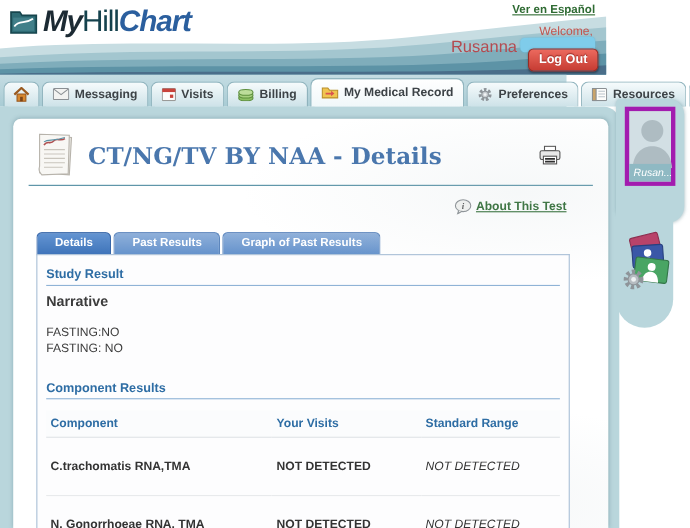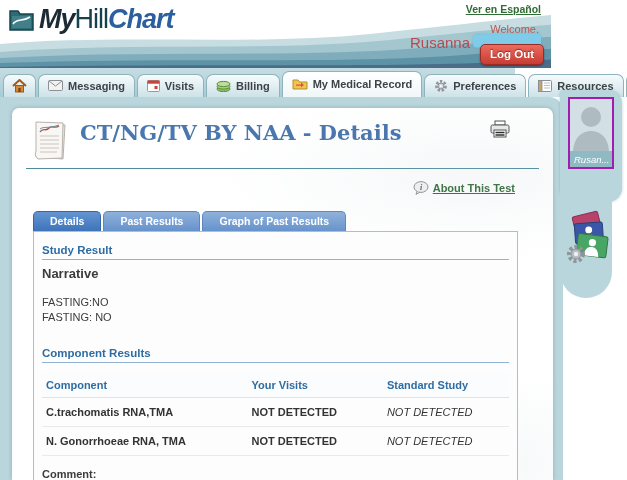--- a/index.html
+++ b/index.html
@@ -45,21 +45,21 @@
   .card { position:absolute; left:12px; top:11px; width:541px; bottom:0;
     background:#fff; border-radius:7px 7px 0 0; box-shadow:0 0 4px rgba(70,110,120,.35);
     overflow:hidden; }
   .card::before { content:""; position:absolute; inset:0; pointer-events:none;
     background:
       radial-gradient(ellipse 420px 140px at 85% 18%, rgba(190,205,210,.14), transparent 60%),
       radial-gradient(ellipse 500px 160px at 70% 95%, rgba(190,205,210,.18), transparent 60%);
   }
 
   
-  .title-row { position:relative; display:flex; padding:12px 16px 0 20px; }
+  .title-row { position:relative; display:flex; align-items:center; padding:12px 16px 0 20px; }
   .page-title { font-family:"DejaVu Serif","Liberation Serif",serif; font-size:21px;
     color:#4a77ad; margin-left:12px; flex:1; }
   .printer { margin-right:26px; cursor:pointer; }
   .title-rule { border:none; border-top:1px solid #4e8ba0; margin:6px 14px 0 14px; }
 
   .about-row { display:flex; justify-content:flex-end; padding:12px 38px 0 0; }
   .about-link { display:flex; align-items:center; gap:4px; font-size:11px; font-weight:bold;
     color:#2f6b33; text-decoration:underline; cursor:pointer; }
 
   
@@ -74,35 +74,35 @@
 
   .section-heading { color:#2e6da4; font-size:11.5px; font-weight:bold;
     border-bottom:1px solid #8fb3d6; padding-bottom:3px; margin:4px 0 6px; }
   .narrative-label { font-size:13px; font-weight:bold; color:#3c3c3c; margin-top:6px; }
   .fasting { font-size:11px; color:#3c3c3c; line-height:1.35; margin-top:14px; }
   .comp-heading { margin-top:22px; }
 
   table.results { width:100%; border-collapse:collapse; margin-top:10px; }
   table.results th { text-align:left; color:#2e6da4; font-size:11px; font-weight:bold;
     padding:6px 4px; border-bottom:1px solid #dfe3e6; background:#fbfcfd; }
-  table.results td { font-size:11px; color:#333; padding:8px 4px; border-bottom:1px solid #e8eaec; }
+  table.results td { font-size:11px; color:#333; padding:20px 4px; border-bottom:1px solid #e8eaec; }
   td.comp-name { font-weight:bold; color:#3c3c3c; }
   td.your-value { font-weight:bold; color:#1d1d1d; }
   td.std-range { font-style:italic; color:#7a7a7a; }
 
   .comment-block { margin-top:10px; }
   .comment-label { font-size:11px; font-weight:bold; color:#3c3c3c; padding:2px 0 4px; }
 
   
   .side-tube-top { position:absolute; left:560px; top:90px; width:62px; height:112px;
     background:#b9d6dc; border-radius:4px 14px 14px 14px; box-shadow:0 0 3px rgba(90,130,140,.4); }
   .side-tube-bottom { position:absolute; left:560px; top:170px; width:52px; height:128px;
     background:#b9d6dc; border-radius:0 0 26px 26px; }
   .avatar-box { position:absolute; left:568px; top:97px; width:46px; height:72px;
-    border:2px solid #a21caf; background:#d2dfe4; cursor:pointer; }
+    border:4px solid #a21caf; background:#d2dfe4; cursor:pointer; }
   .avatar-box svg { display:block; margin:0 auto; }
   .avatar-label { position:absolute; left:0; right:0; bottom:0; height:16px;
     background:#8fb9c3; color:#fff; font-style:italic; font-size:9.5px;
     display:flex; align-items:center; padding-left:4px; }
   .family-icon { position:absolute; left:566px; top:210px; cursor:pointer; }
 </style>
 </head>
 <body>
 
 <div class="stage">
@@ -244,21 +244,21 @@
           <div>FASTING:NO</div>
           <div>FASTING: NO</div>
         </div>
 
         <div class="section-heading comp-heading">Component Results</div>
         <table class="results">
           <thead>
             <tr>
               <th style="width:44%">Component</th>
               <th style="width:29%">Your Visits</th>
-              <th style="width:27%">Standard Study</th>
+              <th style="width:27%">Standard Range</th>
             </tr>
           </thead>
           <tbody>
             <tr>
               <td class="comp-name">C.trachomatis RNA,TMA</td>
               <td class="your-value">NOT DETECTED</td>
               <td class="std-range">NOT DETECTED</td>
             </tr>
             <tr>
               <td class="comp-name">N. Gonorrhoeae RNA, TMA</td>

